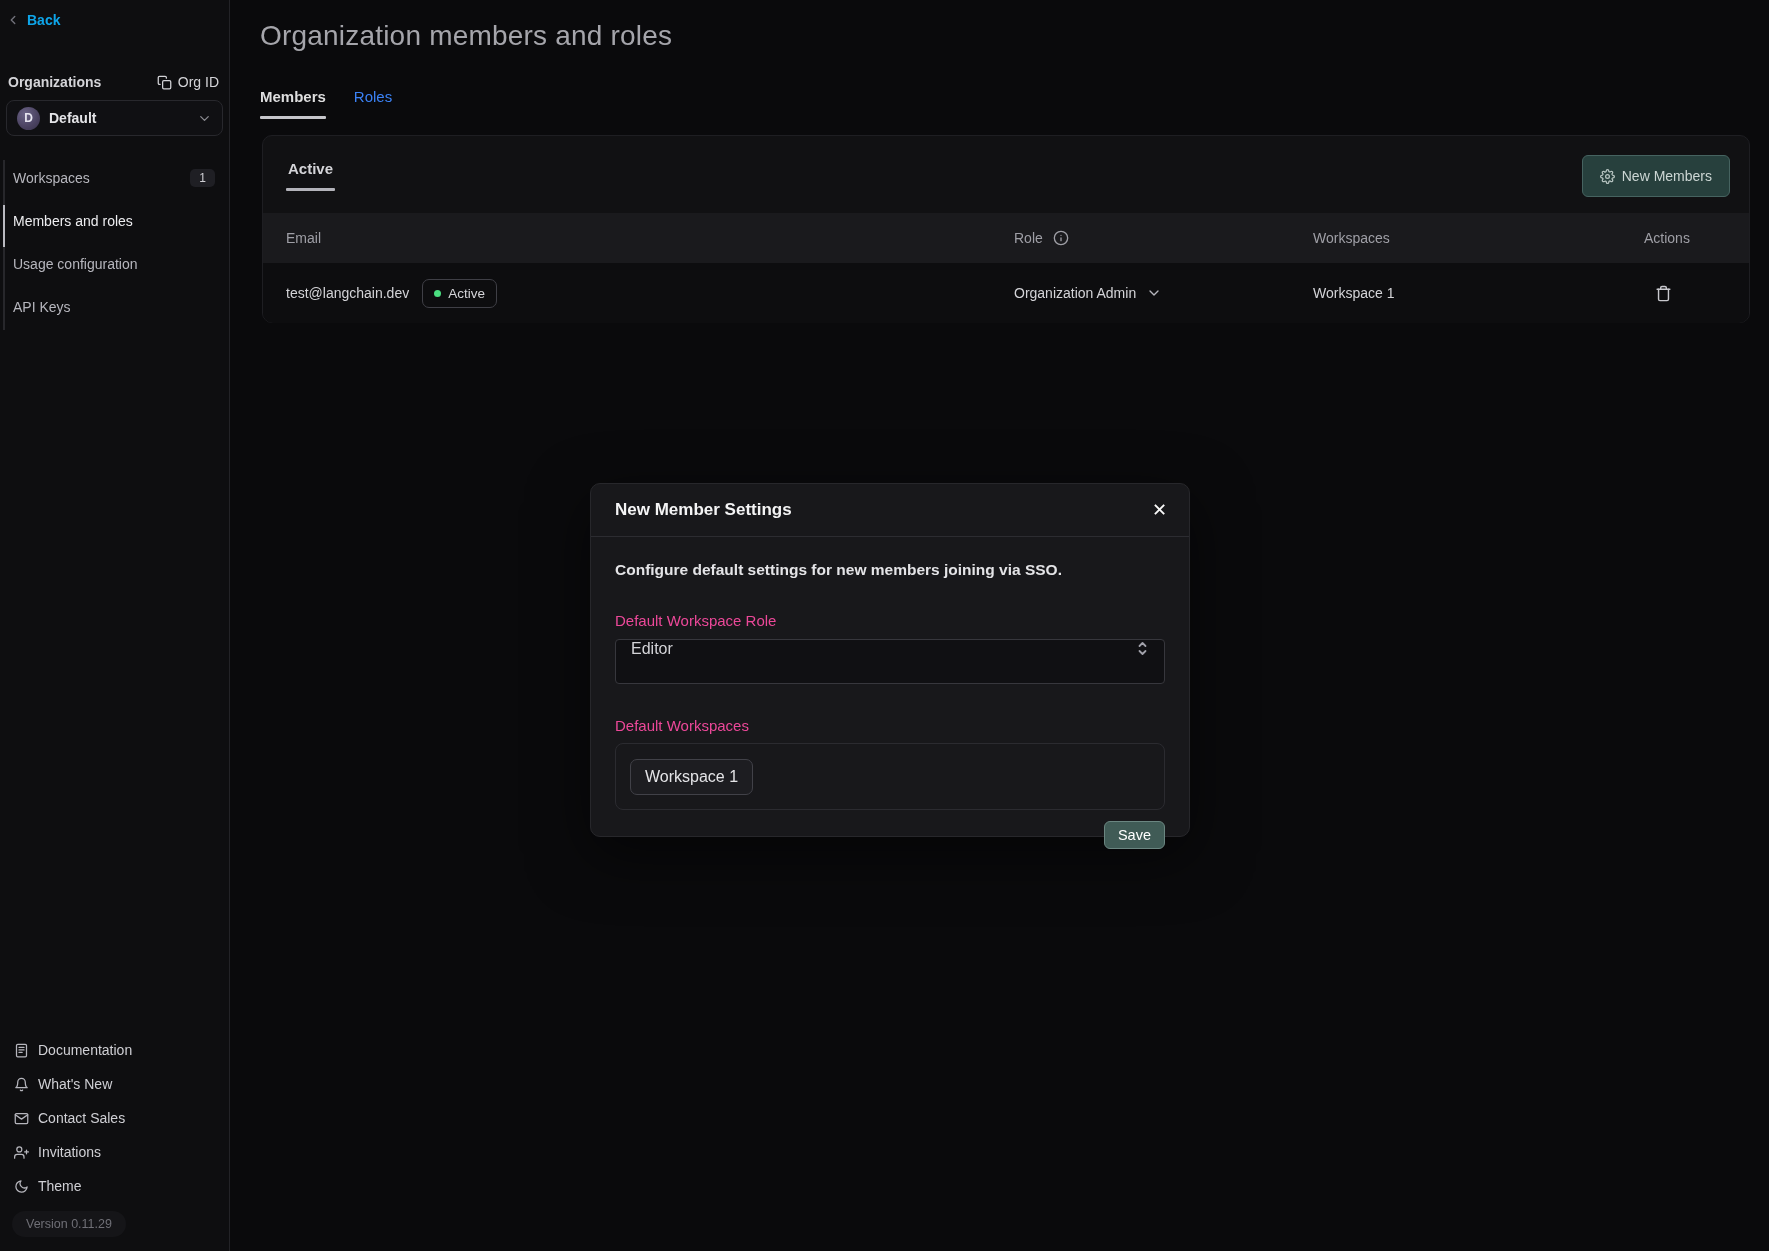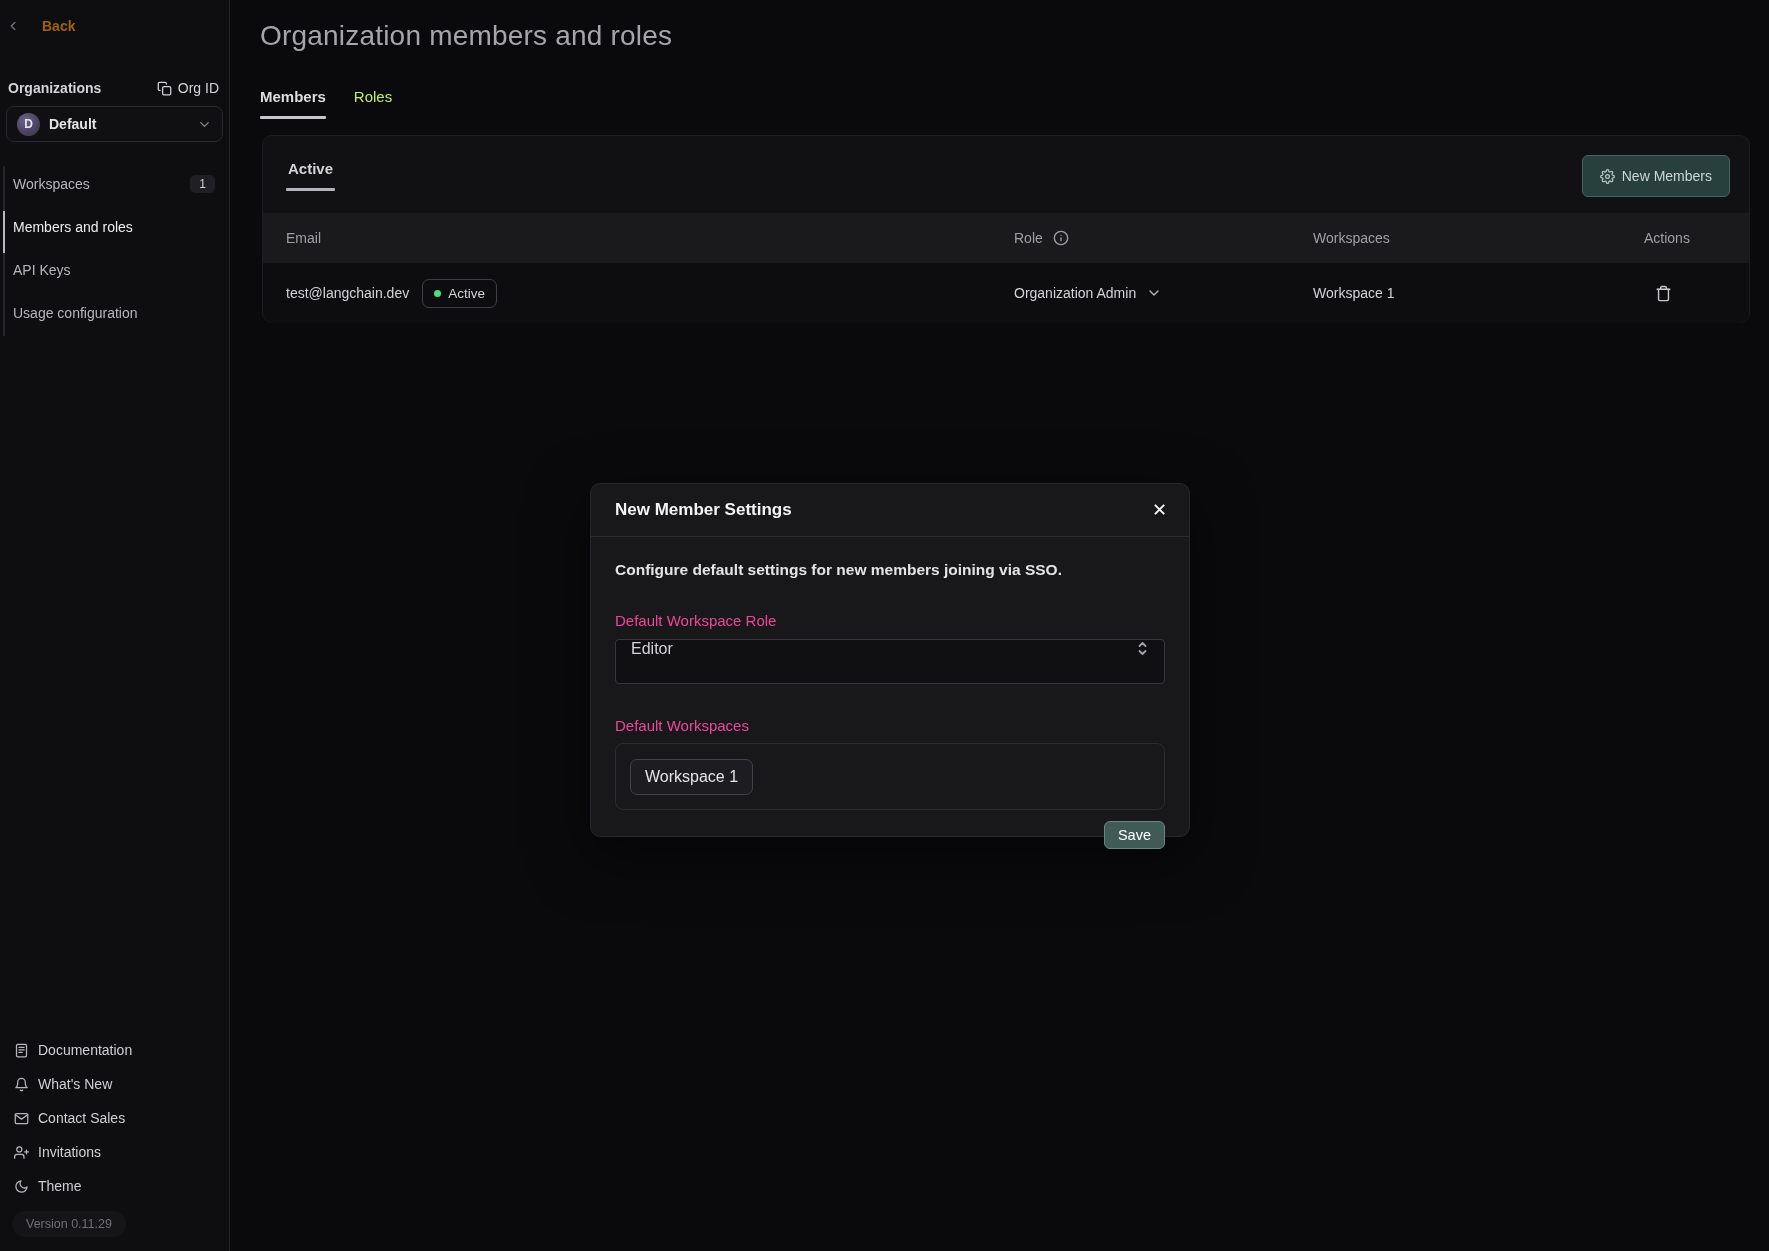--- a/index.html
+++ b/index.html
@@ -11,22 +11,22 @@
     font-size:14px;
   }
   svg.ic { display:block; }
 
   
   .sidebar {
     position:absolute; left:0; top:0; bottom:0; width:230px;
     background:#0e0e10; border-right:1px solid #232327;
   }
   .back-row {
-    display:flex; align-items:center; gap:22px;
-    padding:18px 8px 0 6px; color:#a16207; font-weight:700; font-size:14px;
+    display:flex; align-items:center; gap:7px;
+    padding:12px 8px 0 6px; color:#0ea5e9; font-weight:700; font-size:14px;
     cursor:pointer;
   }
   .back-row .chev { color:#71717a; }
   .org-header {
     display:flex; align-items:center; justify-content:space-between;
     margin:46px 10px 0 8px;
   }
   .org-header .sec-label { font-size:14px; font-weight:700; color:#d4d4d8; }
   .orgid-btn {
     display:flex; align-items:center; gap:6px; color:#d4d4d8; font-size:14px;
@@ -70,21 +70,21 @@
     border-radius:13px; font-size:12.5px; padding:6px 14px;
   }
 
   
   .main { position:absolute; left:230px; top:0; right:0; bottom:0; }
   .page-title {
     position:absolute; left:30px; top:20px; font-size:28px; font-weight:400;
     color:#a5a5ab; letter-spacing:.2px;
   }
   .tabs { position:absolute; left:30px; top:88px; display:flex; gap:28px; }
-  .tab { font-size:15px; color:#bef264; padding-bottom:12px; cursor:pointer; position:relative; }
+  .tab { font-size:15px; color:#3b82f6; padding-bottom:12px; cursor:pointer; position:relative; }
   .tab.active { color:#dededf; font-weight:700; }
   .tab.active::after {
     content:""; position:absolute; left:0; right:0; bottom:-2px; height:3px;
     background:#c6c6cb; border-radius:1px;
   }
 
   .card {
     position:absolute; left:32px; top:135px; width:1488px; height:188px;
     background:#111113; border:1px solid #1e1e22; border-radius:10px;
   }
@@ -205,24 +205,24 @@
       <div class="nav-rail"></div>
       <div class="nav-rail-active"></div>
       <div class="nav-item">
         <span>Workspaces</span>
         <span class="count-badge">1</span>
       </div>
       <div class="nav-item active">
         <span>Members and roles</span>
       </div>
       <div class="nav-item">
+        <span>Usage configuration</span>
+      </div>
+      <div class="nav-item">
         <span>API Keys</span>
-      </div>
-      <div class="nav-item">
-        <span>Usage configuration</span>
       </div>
     </nav>
 
     <div class="side-footer">
       <div class="foot-item">
         <span class="ficon">
           <svg class="ic" width="15" height="15" viewBox="0 0 24 24" fill="none" stroke="currentColor" stroke-width="2" stroke-linecap="round" stroke-linejoin="round">
               <rect x="4" y="2" width="16" height="20" rx="2"></rect>
               <line x1="8" y1="7" x2="16" y2="7"></line>
               <line x1="8" y1="11" x2="16" y2="11"></line>

